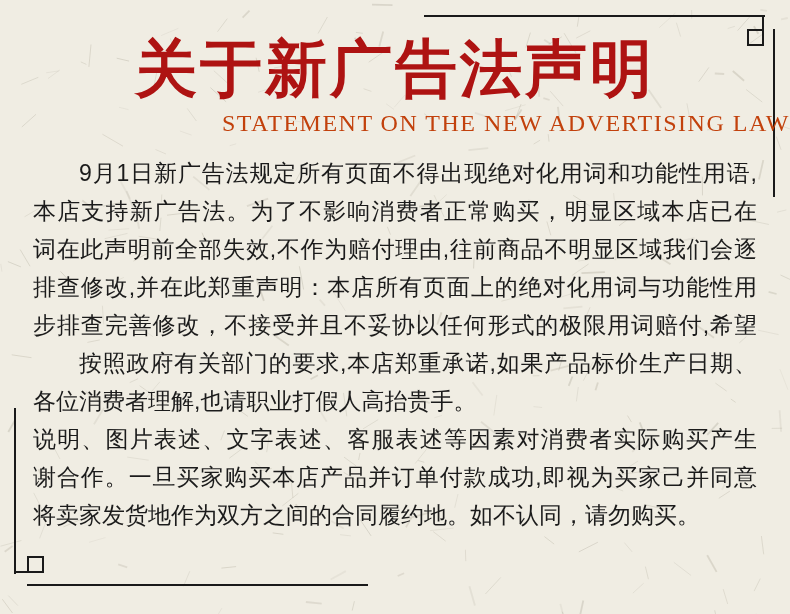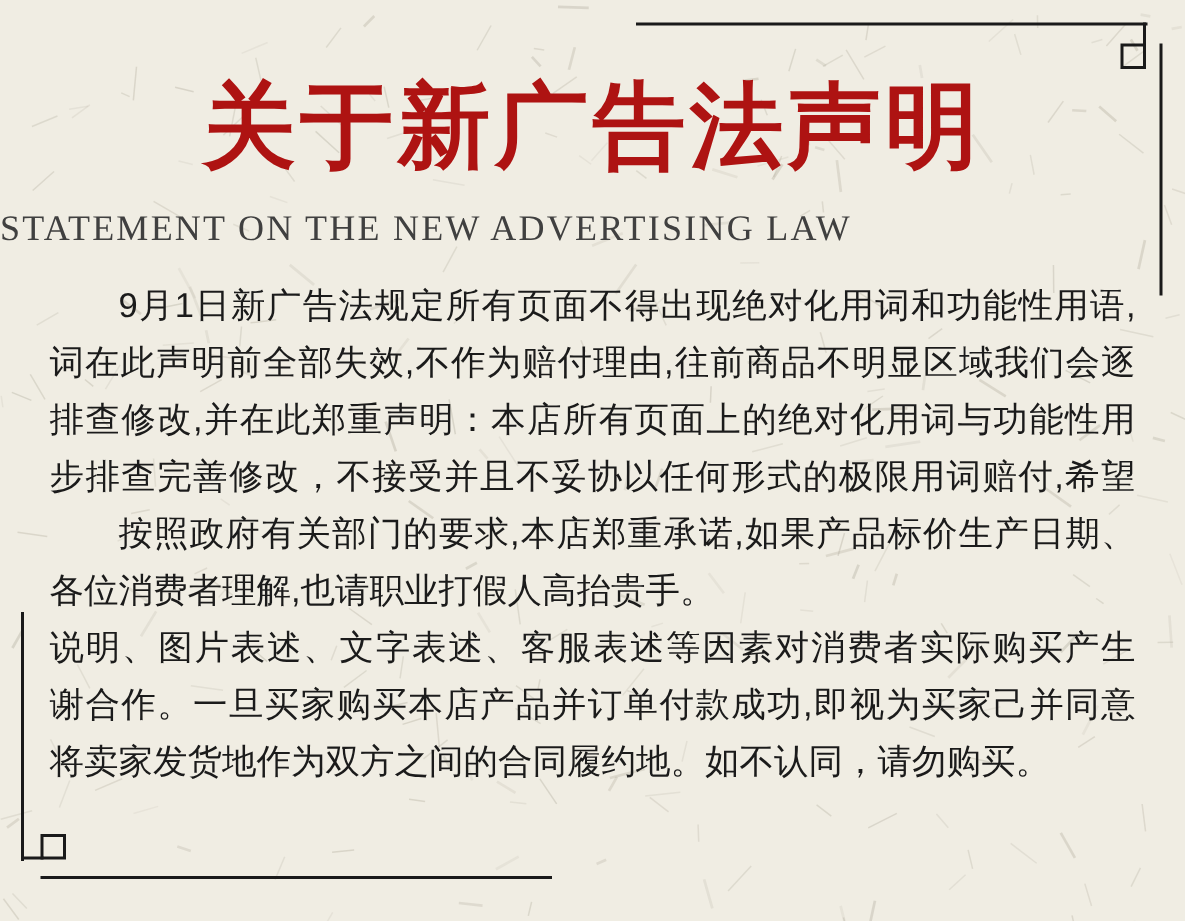--- a/index.html
+++ b/index.html
@@ -25,34 +25,34 @@
   .top-hline{left:424px;top:15px;width:341px;height:2px;}
   .tr-stub{left:762px;top:15px;width:2px;height:16px;}
   .tr-square{left:747px;top:29px;}
   .right-vline{left:773px;top:29px;width:2px;height:168px;}
   .left-vline{left:14px;top:408px;width:2px;height:166px;}
   .bl-stub{left:14px;top:571px;width:15px;height:2px;}
   .bl-square{left:27px;top:556px;}
   .bottom-hline{left:27px;top:584px;width:341px;height:2px;}
 
   .title{
-    margin:16px;padding-top:32px;
+    margin:0;padding-top:32px;
     text-align:center;
     font-size:62px;line-height:74px;
     font-weight:bold;
     letter-spacing:3px;
     color:#ae1312;
   }
   .subtitle{
     margin-top:2px;
-    text-align:left;
+    text-align:right;
     font-family:"Liberation Serif", serif;
     font-size:24px;line-height:30px;
     letter-spacing:1.5px;
-    color:#404040;
+    color:#c2410c;
   }
   .body-text{
     margin:16px 33px 0 33px;
     color:#1b1b1b;
   }
   .line{
     height:38px;line-height:38px;
     font-size:23px;
     text-align:justify;
     text-align-last:justify;
@@ -338,20 +338,21 @@
   <div class="deco bl-stub"></div>
   <div class="deco-square bl-square"></div>
   <div class="deco bottom-hline"></div>
 
   <div class="content">
     <h1 class="title">关于新广告法声明</h1>
     <div class="subtitle">STATEMENT ON THE NEW ADVERTISING LAW</div>
 
     <div class="body-text">
       <div class="line first">9月1日新广告法规定所有页面不得出现绝对化用词和功能性用语,</div>
+      <div class="line">本店支持新广告法。为了不影响消费者正常购买，明显区域本店已在</div>
       <div class="line">词在此声明前全部失效,不作为赔付理由,往前商品不明显区域我们会逐</div>
       <div class="line">排查修改,并在此郑重声明：本店所有页面上的绝对化用词与功能性用</div>
       <div class="line">步排查完善修改，不接受并且不妥协以任何形式的极限用词赔付,希望</div>
       <div class="line first">按照政府有关部门的要求,本店郑重承诺,如果产品标价生产日期、</div>
       <div class="line last">各位消费者理解,也请职业打假人高抬贵手。</div>
       <div class="line">说明、图片表述、文字表述、客服表述等因素对消费者实际购买产生</div>
       <div class="line">谢合作。一旦买家购买本店产品并订单付款成功,即视为买家己并同意</div>
       <div class="line last">将卖家发货地作为双方之间的合同履约地。如不认同，请勿购买。</div>
     </div>
   </div>

